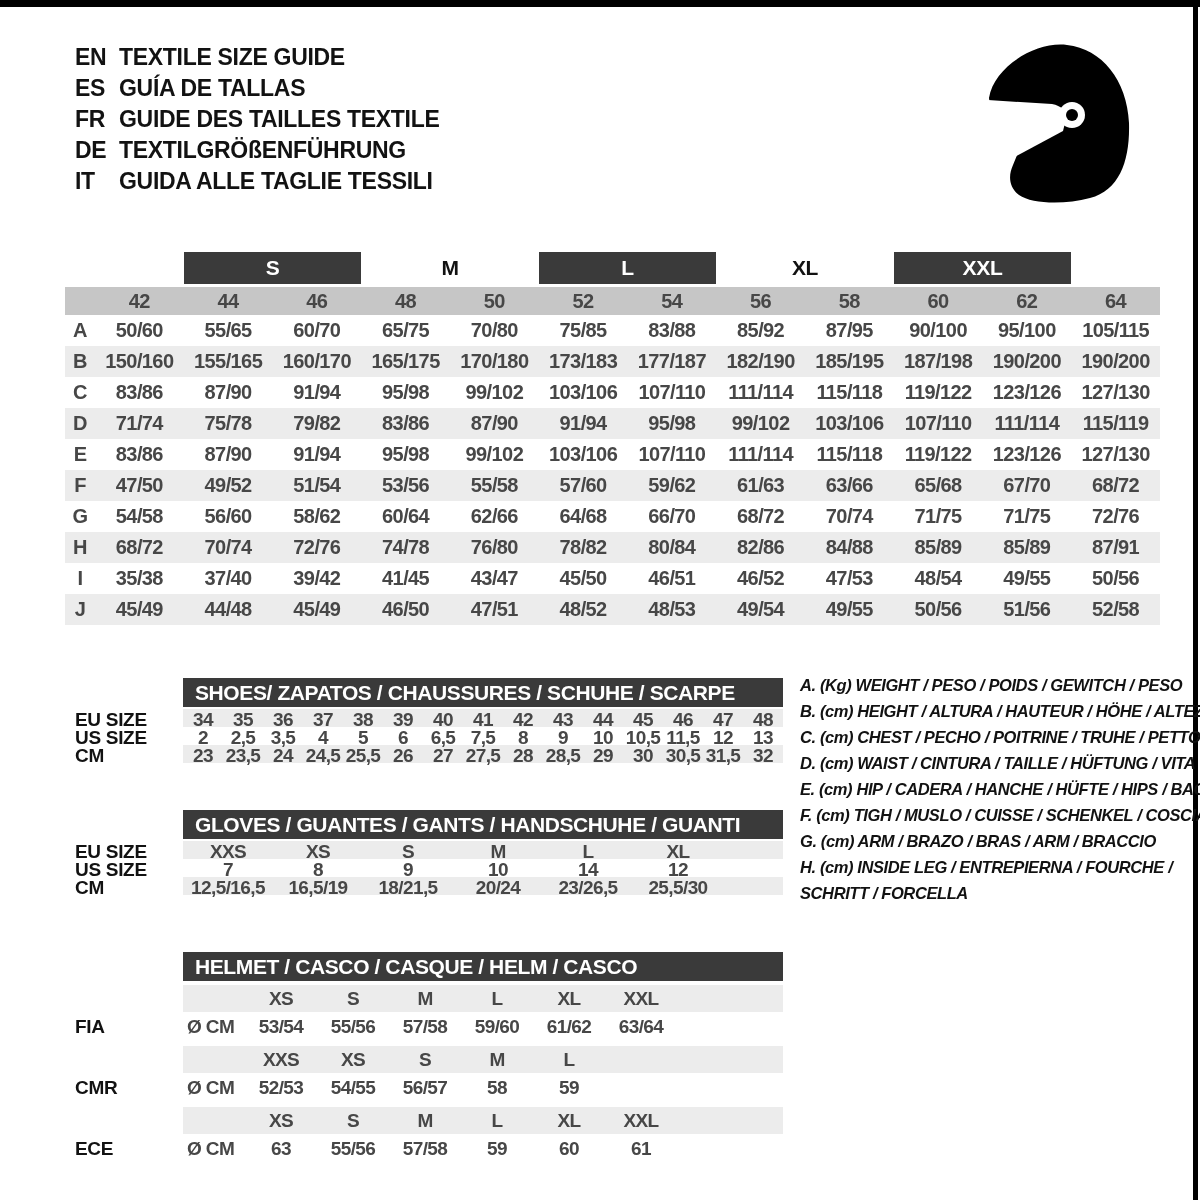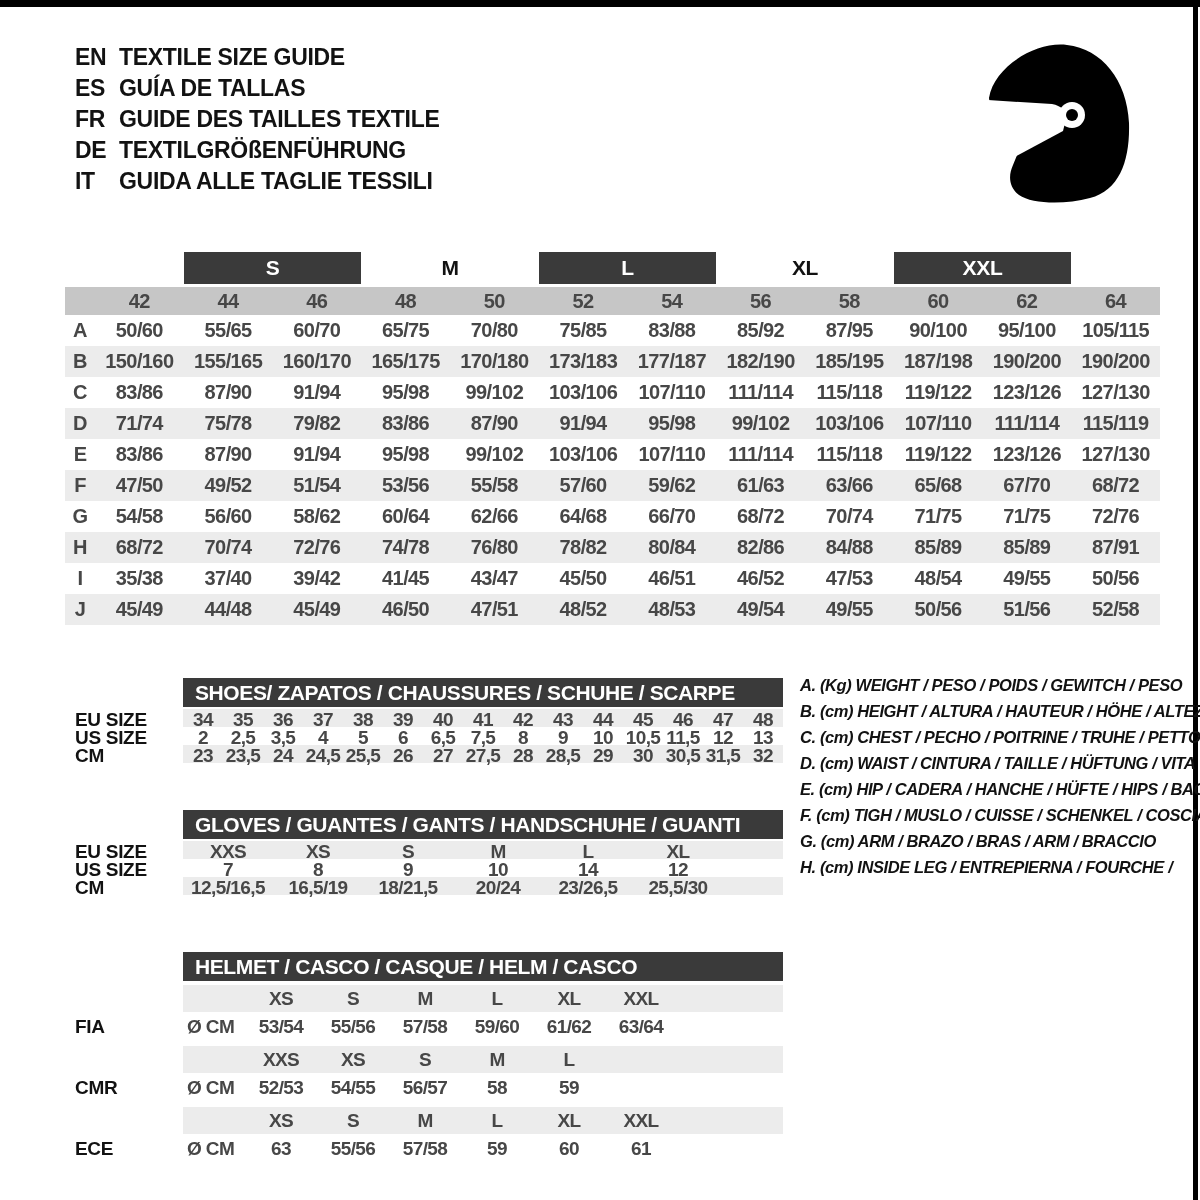--- a/index.html
+++ b/index.html
@@ -456,14 +456,15 @@
       <div class="legend-line">E. (cm) HIP / CADERA / HANCHE / HÜFTE / HIPS / BACINO</div>
     </div>
     <div class="legend-item">
       <div class="legend-line">F. (cm) TIGH / MUSLO / CUISSE / SCHENKEL / COSCIA</div>
     </div>
     <div class="legend-item">
       <div class="legend-line">G. (cm) ARM / BRAZO / BRAS / ARM / BRACCIO</div>
     </div>
     <div class="legend-item">
       <div class="legend-line">H. (cm) INSIDE LEG / ENTREPIERNA / FOURCHE /</div>
+      <div class="legend-line">SCHRITT / FORCELLA</div>
     </div>
   </div>
 
 </body></html>

